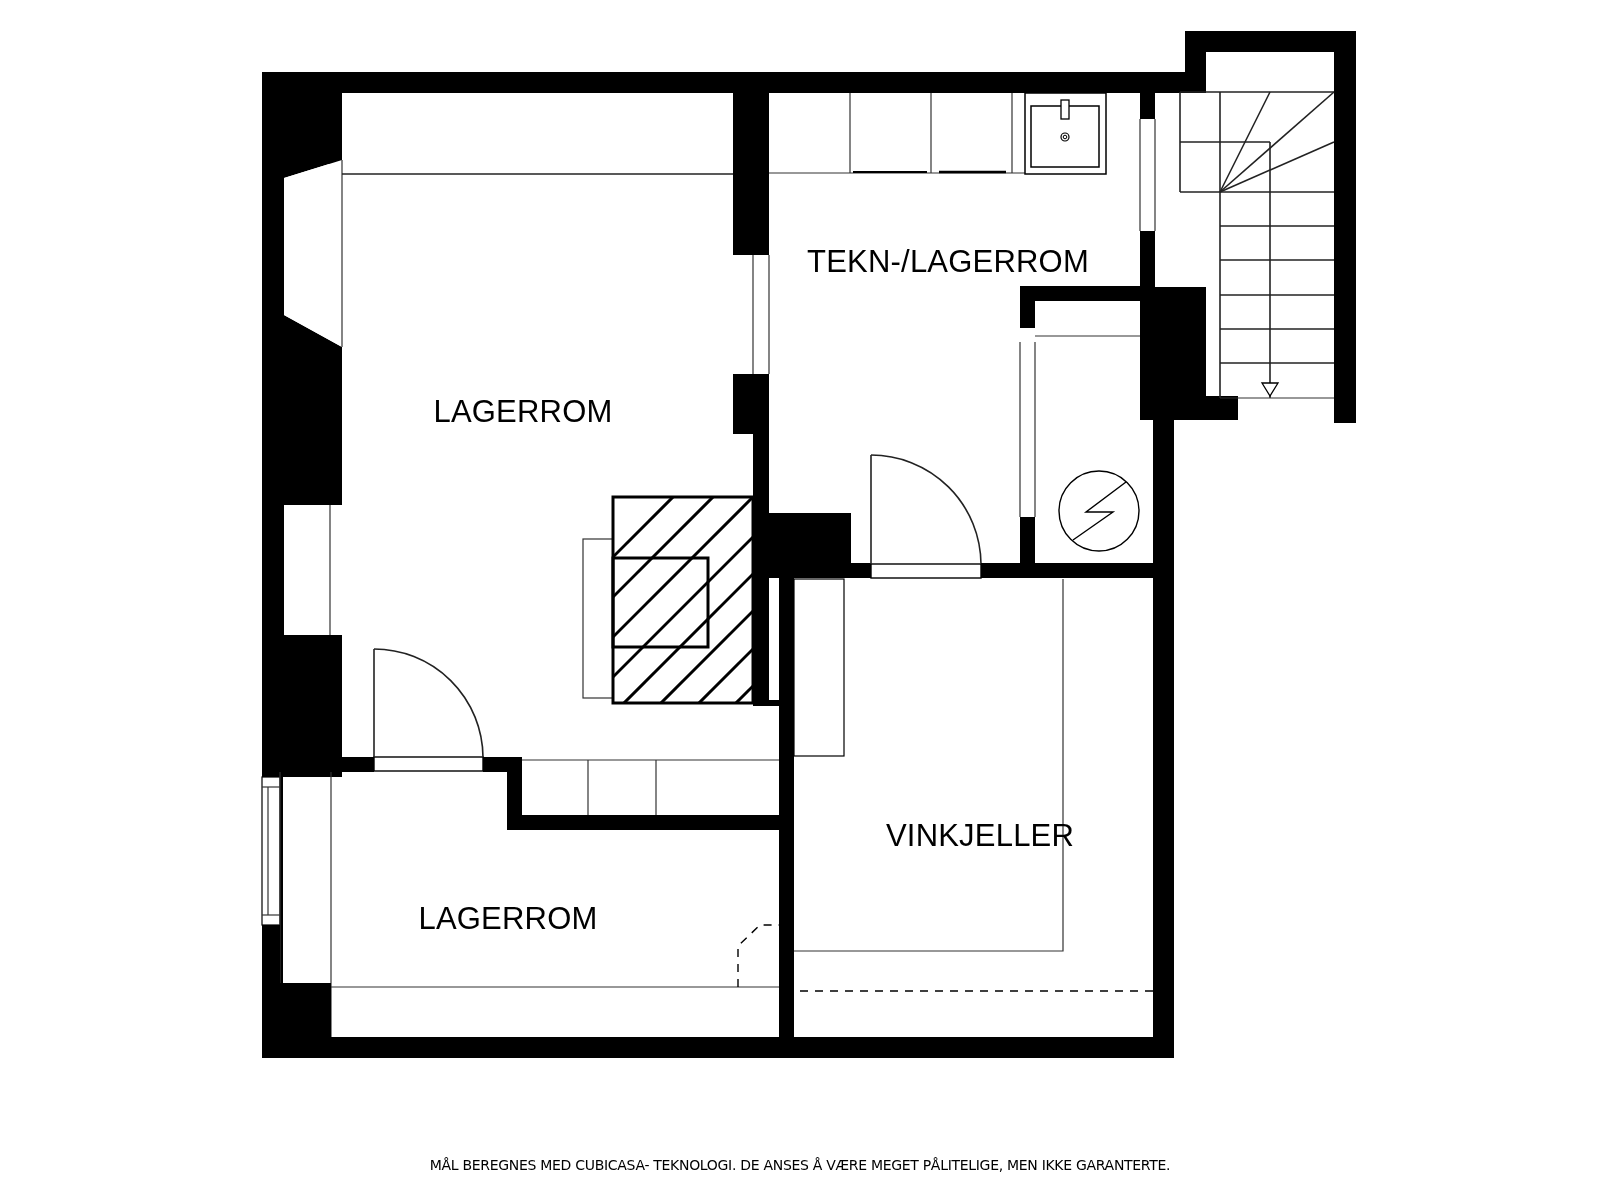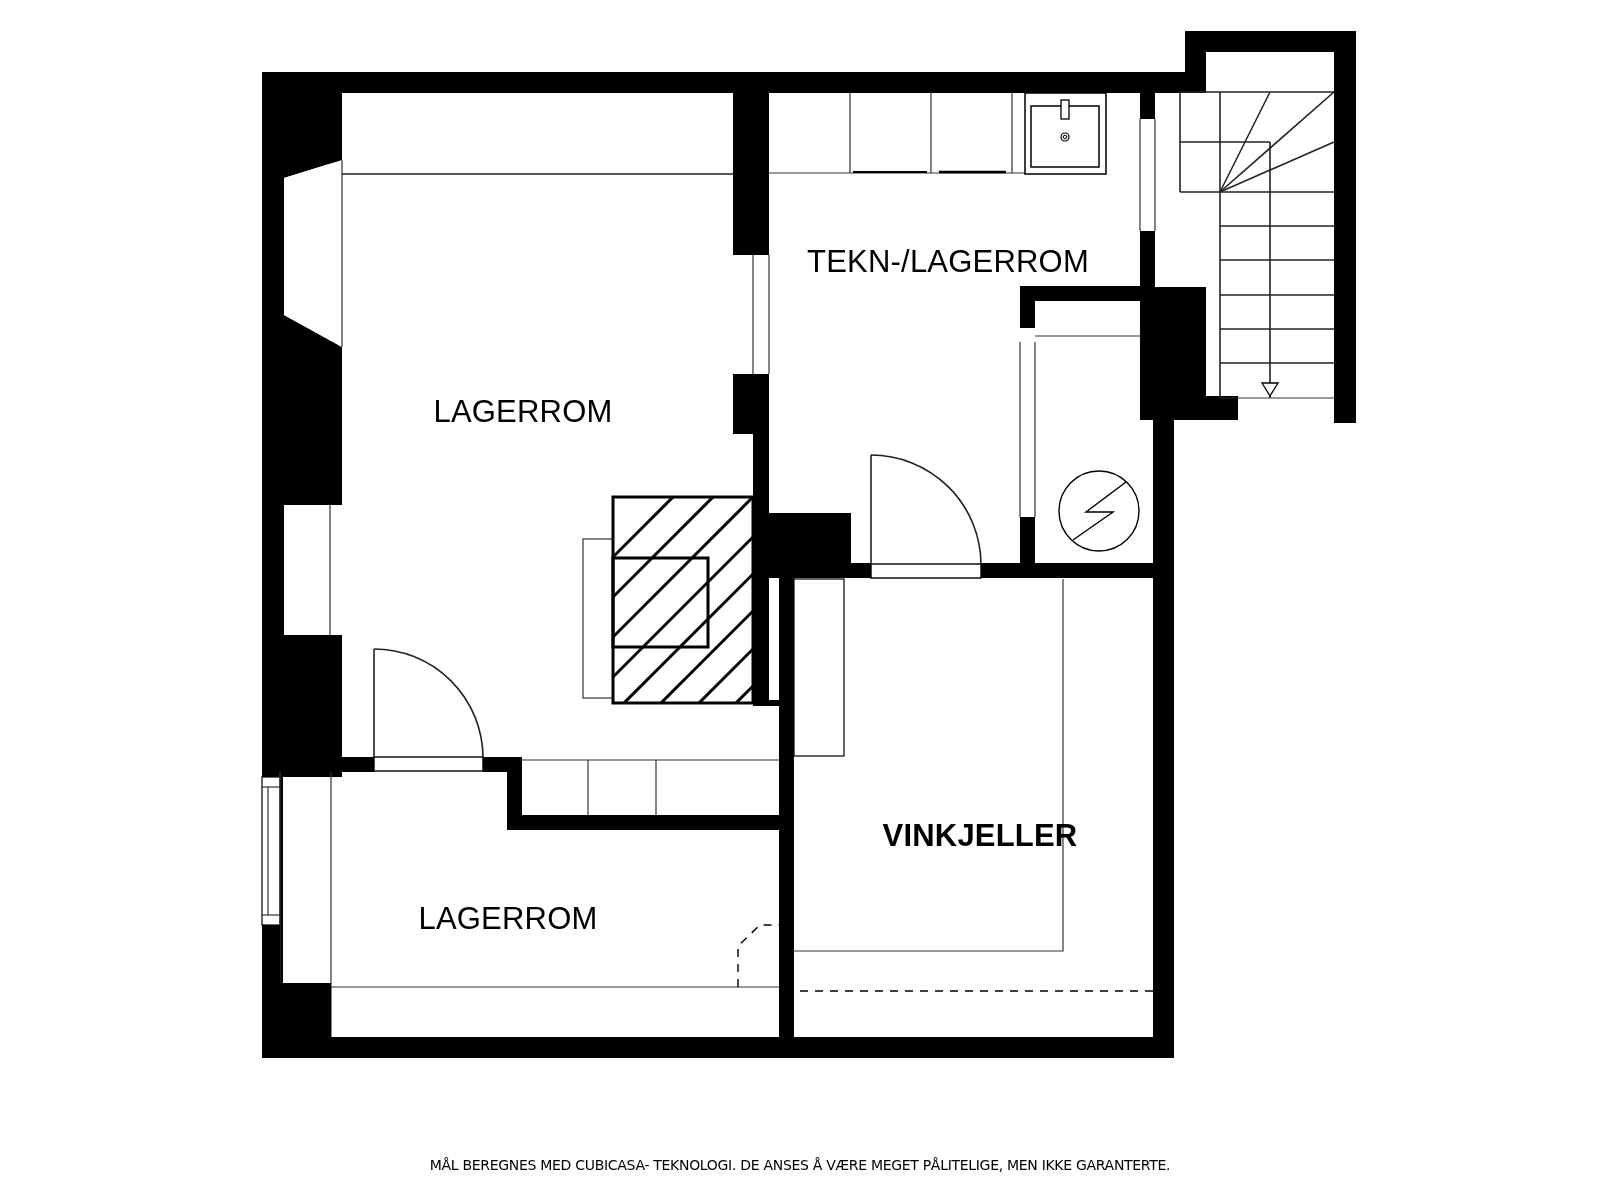--- a/index.html
+++ b/index.html
@@ -190,16 +190,16 @@
 
   <g>
     <rect x="794" y="579" width="50" height="177" fill="none" stroke="#000" stroke-width="1.2"></rect>
     <polyline class="thin" points="794,951 1063,951 1063,579"></polyline>
     <line class="dash" x1="800" y1="991" x2="1153" y2="991"></line>
   </g>
 </svg>
 
 <div class="room-label" style="left:523px; top:412px;">LAGERROM</div>
 <div class="room-label" style="left:948px; top:262px;">TEKN-/LAGERROM</div>
-<div class="room-label" style="left:980px; top:836px;font-weight:bold;">VINKJELLER</div>
+<div class="room-label" style="left:980px; top:836px;">VINKJELLER</div>
 <div class="room-label" style="left:508px; top:919px;">LAGERROM</div>
 
 <div class="footer">MÅL BEREGNES MED CUBICASA- TEKNOLOGI. DE ANSES Å VÆRE MEGET PÅLITELIGE, MEN IKKE GARANTERTE.</div>
 
 </body></html>

